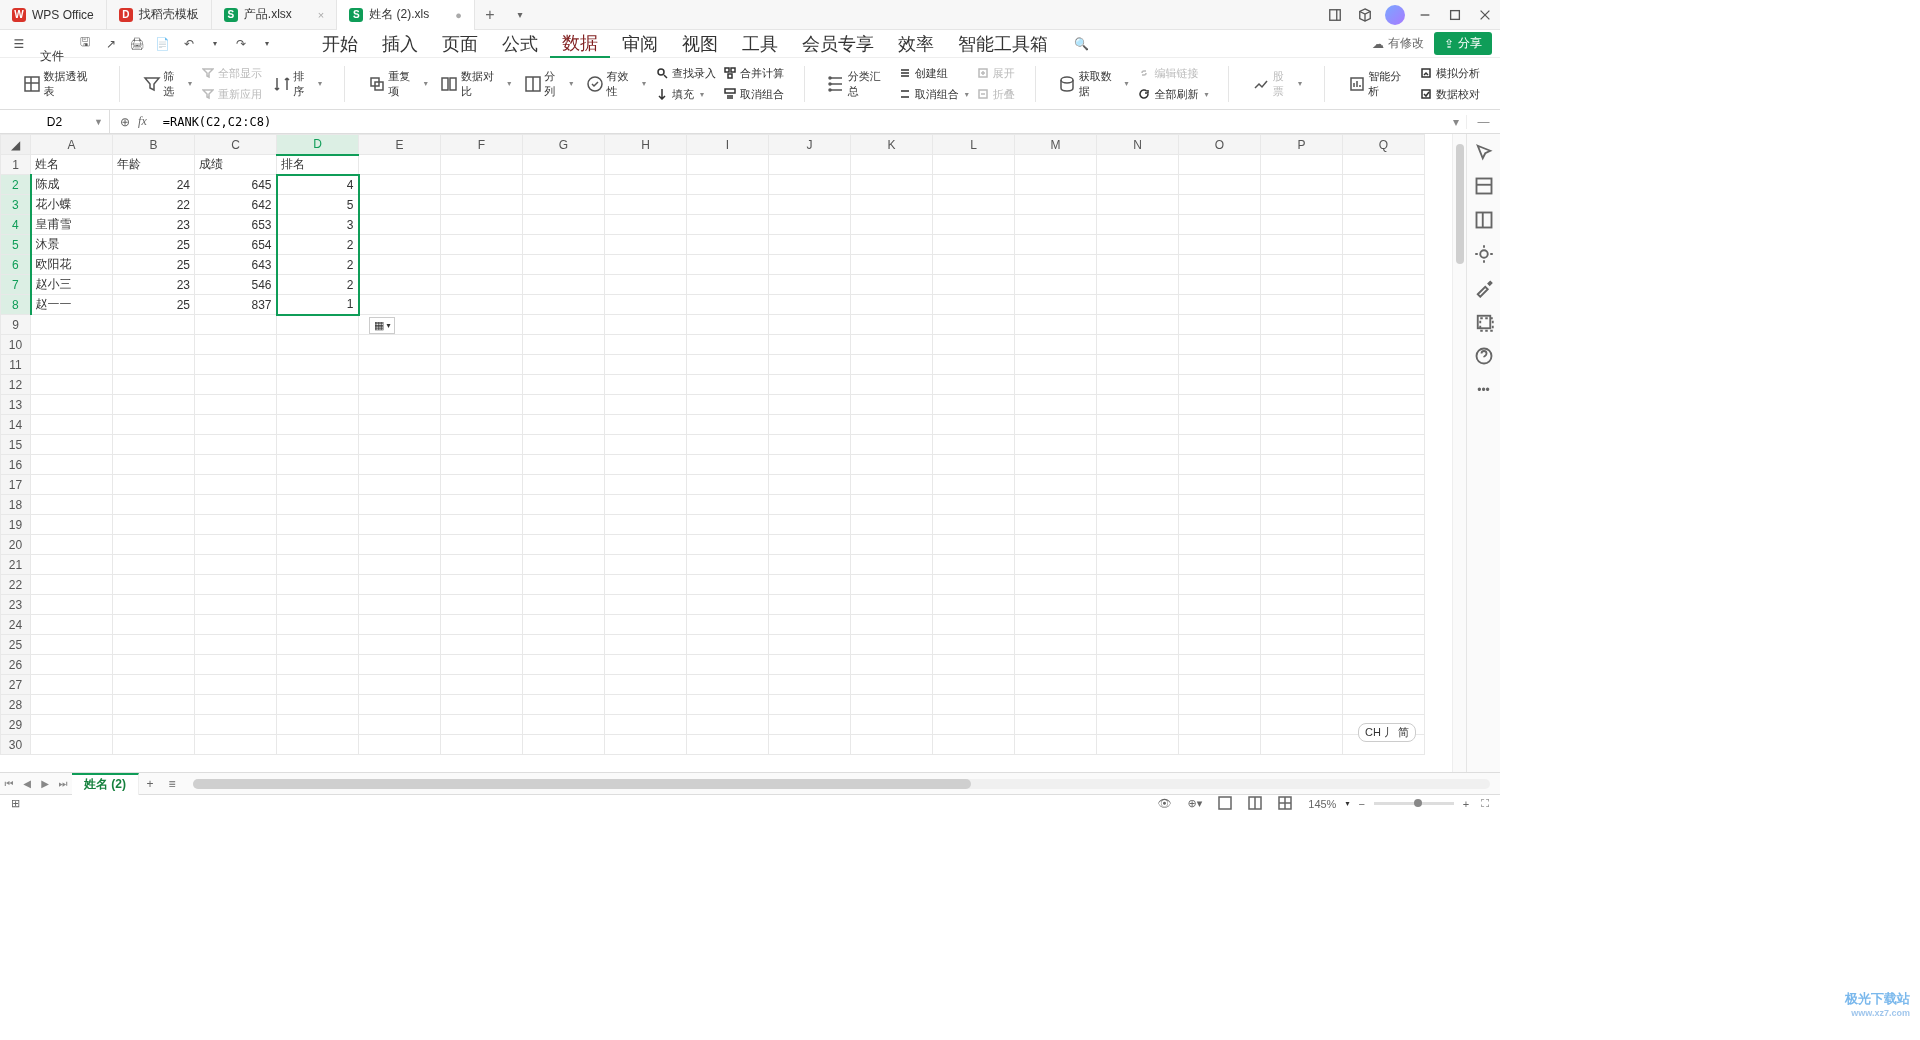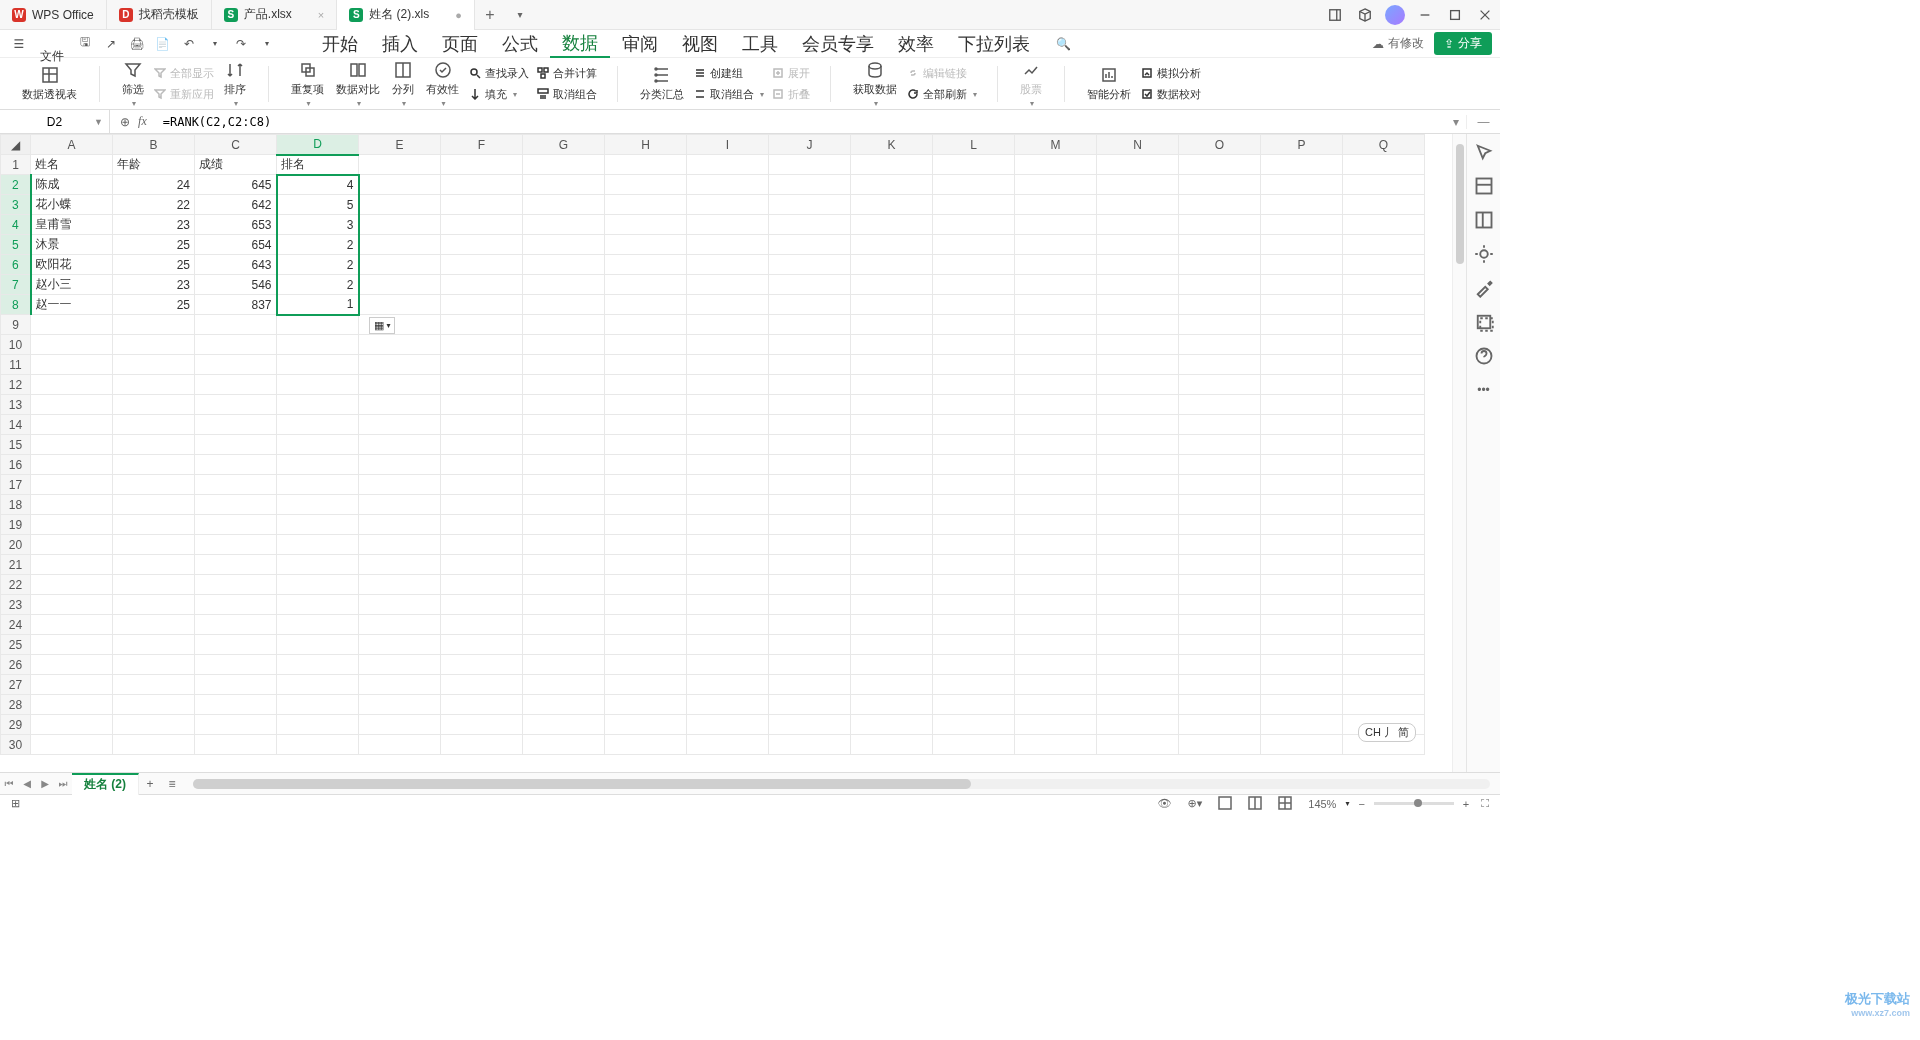--- a/index.html
+++ b/index.html
@@ -19,30 +19,30 @@
 .title-ctrl { width:30px; height:30px; display:flex; align-items:center; justify-content:center; cursor:pointer; color:#555; }
 .title-ctrl svg { width:14px; height:14px; }
 .avatar { width:20px; height:20px; border-radius:50%; background:linear-gradient(135deg,#7aa7ff,#a87aff); }
 
 
 .menubar { height:28px; display:flex; align-items:center; padding:0 8px; gap:2px; border-bottom:1px solid #eee; }
 .menu-left { display:flex; align-items:center; gap:4px; }
 .menu-left .icon-btn { width:22px; height:22px; display:flex; align-items:center; justify-content:center; cursor:pointer; color:#555; }
 .menu-tabs { display:flex; align-items:flex-end; margin-left:30px; gap:0; height:28px; }
 .menu-tab { padding:0 12px; height:28px; display:flex; align-items:center; cursor:pointer; font-size:18px; color:#333; }
-.menu-tab.active { color:#15803d; border-bottom:2px solid #0f9d58; }
+.menu-tab.active { color:#7f1d1d; border-bottom:2px solid #0f9d58; }
 .menu-right { margin-left:auto; display:flex; align-items:center; gap:10px; }
 .share-btn { background:#0f9d58; color:#fff; padding:3px 10px; border-radius:3px; cursor:pointer; display:flex; align-items:center; gap:4px; font-size:12px; }
 .mod-label { color:#666; display:flex; align-items:center; gap:4px; }
 
 
 .ribbon { height:52px; border-bottom:1px solid #ddd; display:flex; align-items:center; padding:0 10px; gap:6px; }
 .rib-group { display:flex; align-items:center; height:100%; padding:0 6px; }
 .rib-sep { width:1px; height:36px; background:#e5e5e5; margin:0 4px; }
-.rib-big { display:flex; flex-direction:column; align-items:center; justify-content:center; cursor:pointer; padding:2px 6px; gap:2px; font-size:11px; color:#333; }
+.rib-big { display:flex; flex-direction:row; align-items:center; justify-content:center; cursor:pointer; padding:2px 6px; gap:2px; font-size:11px; color:#333; }
 .rib-big .ri { width:20px; height:20px; display:flex; align-items:center; justify-content:center; }
 .rib-col { display:flex; flex-direction:column; gap:2px; justify-content:center; }
 .rib-item { display:flex; align-items:center; gap:4px; cursor:pointer; padding:2px 4px; font-size:11px; color:#333; white-space:nowrap; }
 .rib-item.disabled { color:#bbb; }
 .drop-caret::after { content:"▾"; font-size:8px; margin-left:2px; color:#888; }
 .ri svg { width:18px; height:18px; stroke:#555; }
 
 
 .formulabar { height:24px; border-bottom:1px solid #ddd; display:flex; align-items:center; }
 .namebox { width:110px; height:100%; border-right:1px solid #ddd; display:flex; align-items:center; justify-content:center; position:relative; }
@@ -185,21 +185,21 @@
       <div class="menu-tab">开始</div>
       <div class="menu-tab">插入</div>
       <div class="menu-tab">页面</div>
       <div class="menu-tab">公式</div>
       <div class="menu-tab active">数据</div>
       <div class="menu-tab">审阅</div>
       <div class="menu-tab">视图</div>
       <div class="menu-tab">工具</div>
       <div class="menu-tab">会员专享</div>
       <div class="menu-tab">效率</div>
-      <div class="menu-tab">下拉列表</div>
+      <div class="menu-tab">智能工具箱</div>
     </div>
   <span class="icon-btn" style="margin-left:12px;">🔍</span>
   <div class="menu-right">
     <span class="mod-label">
       <span>☁</span>
       <span>有修改</span>
     </span>
     <div class="share-btn">
       <span>⇪</span>
       <span>分享</span>

